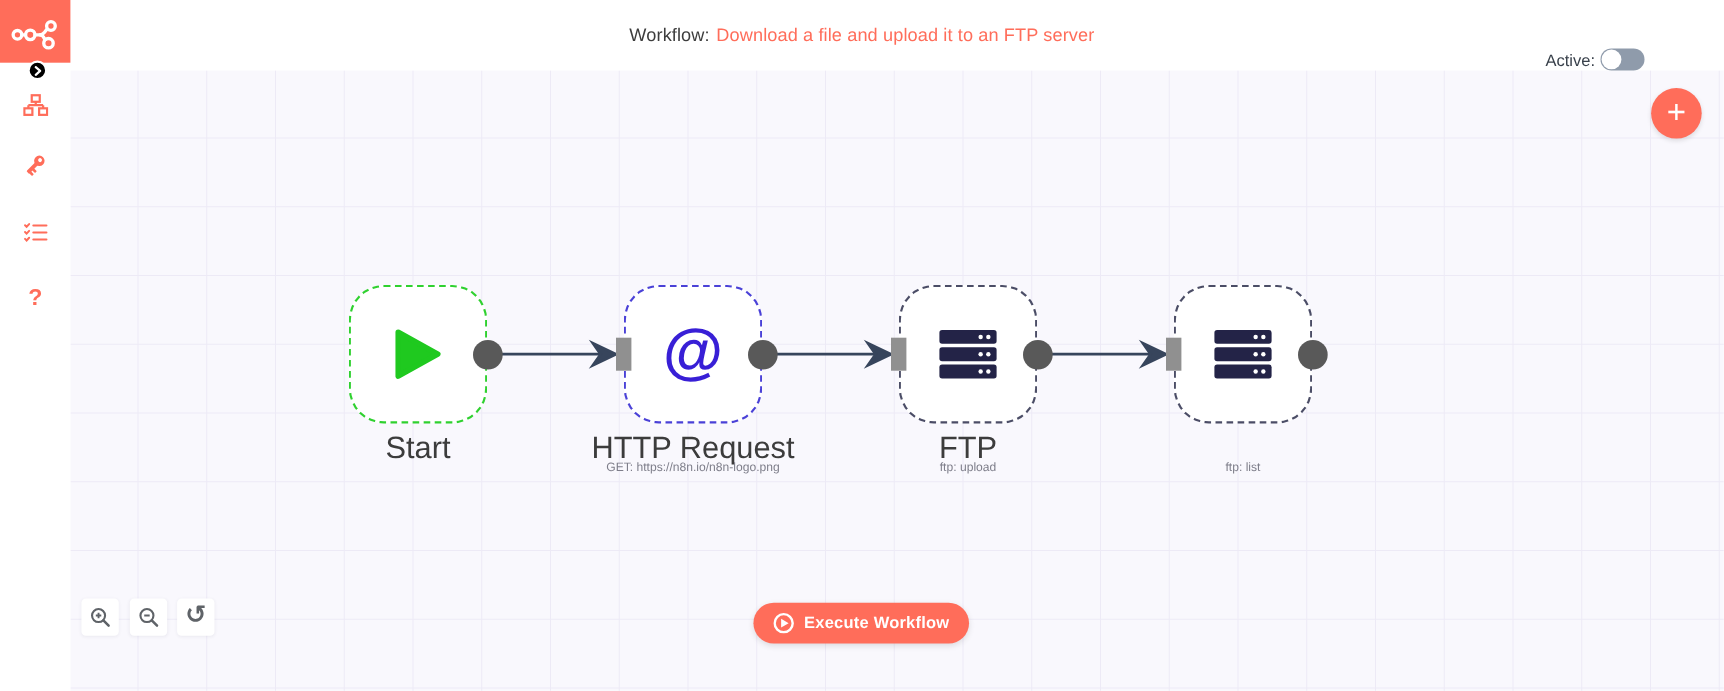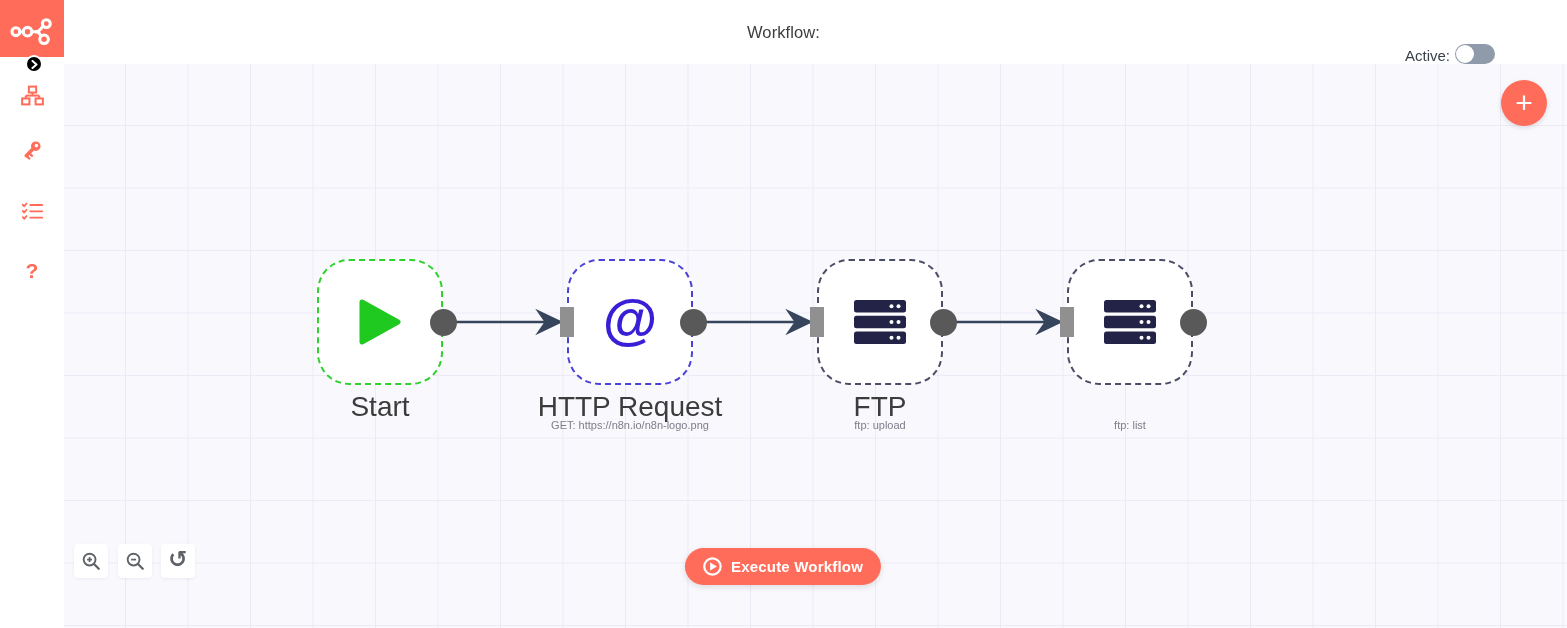--- a/index.html
+++ b/index.html
@@ -140,20 +140,21 @@
 </head>
 <body>
 
 <div class="app">
 
   <div class="canvas"></div>
 
   <div class="header">
     <div class="header-title">
       <span>Workflow:</span>
+      <span class="wf-link">Download a file and upload it to an FTP server</span>
     </div>
     <div class="active-wrap">
       <span class="active-label">Active:</span>
       <div class="toggle">
         <div class="toggle-knob"></div>
       </div>
     </div>
   </div>
 
   <div class="sidebar">

